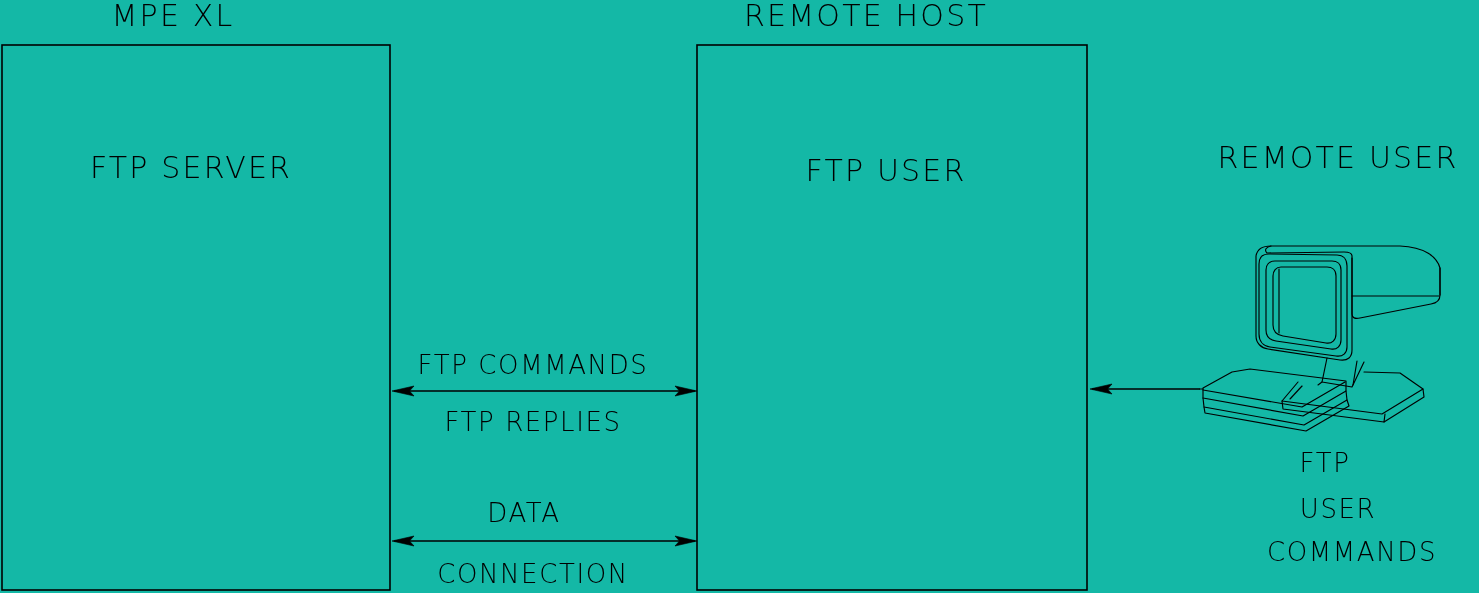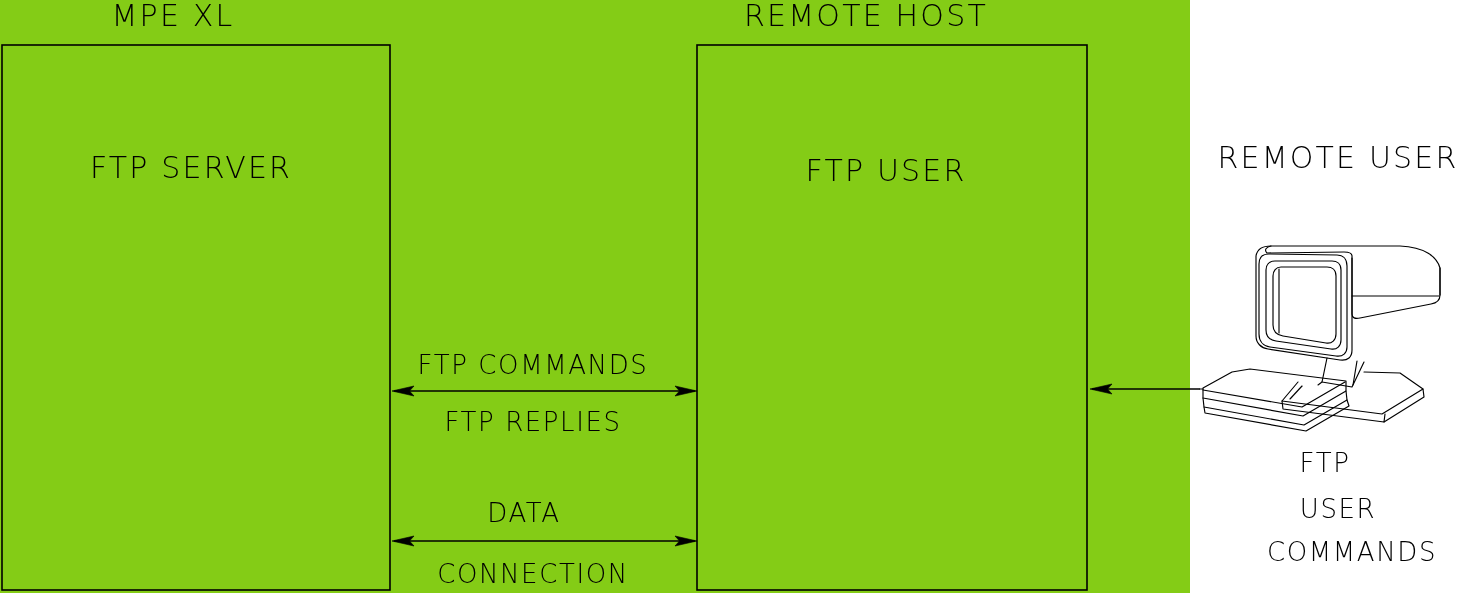--- a/index.html
+++ b/index.html
@@ -8,23 +8,23 @@
     background: #ffffff;
   }
   body {
     width: 1479px;
     height: 593px;
     overflow: hidden;
     font-family: "DejaVu Sans", sans-serif;
   }
   #diagram-root {
     position: relative;
-    width: 1190px;
+    width: 1479px;
     height: 593px;
-    background: #84cc16;
+    background: #14b8a6;
   }
   svg.canvas {
     position: absolute;
     left: 0;
     top: 0;
     width: 1479px;
     height: 593px;
     display: block;
   }
   .box-outline {

